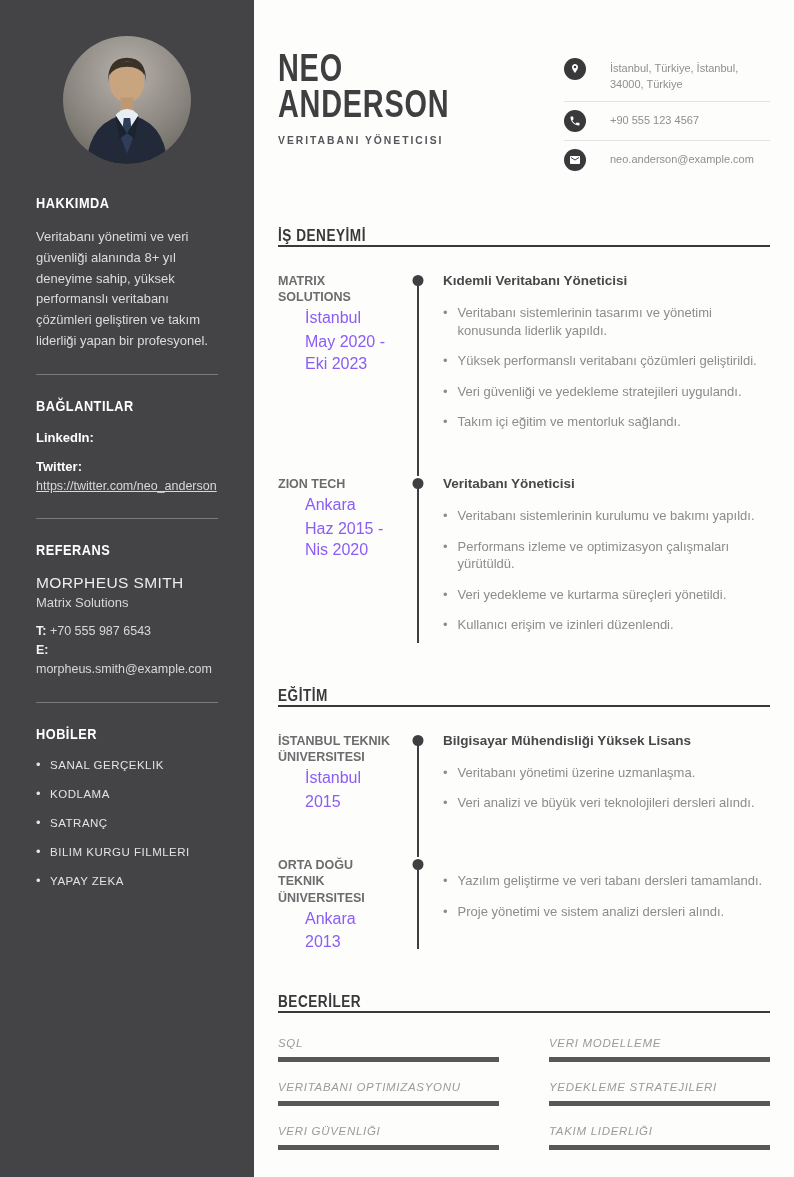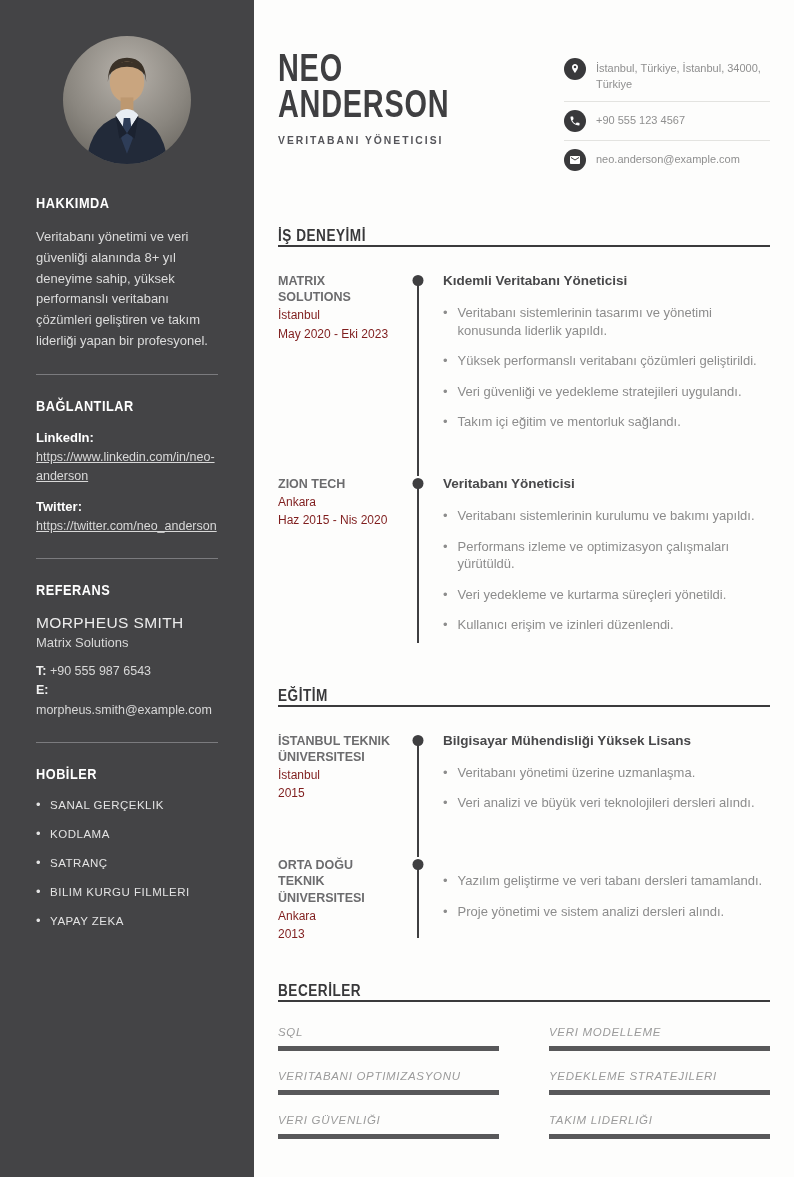--- a/index.html
+++ b/index.html
@@ -48,21 +48,21 @@
   .name {
     font-size:38px; font-weight:bold; color:#3f3f41; line-height:.95;
     letter-spacing:1px; transform:scaleX(.76); transform-origin:left top; white-space:nowrap;
   }
   .job-title {
     font-size:11.5px; font-weight:bold; color:#55555a; letter-spacing:2.2px;
     margin-top:12px; transform:scaleX(.9); transform-origin:left center; white-space:nowrap;
   }
   .contact { width:206px; flex:none; padding-top:8px; }
   .contact-row {
-    display:flex; gap:10px; align-items:flex-start;
+    display:flex; gap:24px; align-items:flex-start;
     padding-bottom:8px; margin-bottom:8px;
   }
   .contact-row.underlined { border-bottom:1px solid #e3e3e0; }
   .c-icon {
     width:22px; height:22px; border-radius:50%; background:#39393b; flex:none;
     display:flex; align-items:center; justify-content:center;
   }
   .c-icon svg { width:12px; height:12px; fill:#ffffff; }
   .c-text { font-size:11px; color:#8f8f8f; line-height:1.45; flex:1; padding-top:3px; }
   
@@ -70,21 +70,21 @@
   .sec-head { border-bottom:2px solid #3a3a3c; padding-bottom:0; }
   .sec-head-text {
     display:inline-block; font-size:16px; font-weight:bold; color:#38383a;
     letter-spacing:.6px; transform:scaleX(.85); transform-origin:left center; white-space:nowrap;
   }
   .entries { padding-top:26px; }
   .entry { display:flex; margin-bottom:32px; }
   .entry:last-child { margin-bottom:0;justify-content:center; }
   .entry-left { width:127px; flex:none; padding-right:6px; }
   .entry-org { font-size:12.5px; font-weight:bold; color:#6c6c6e; line-height:1.3; }
-  .entry-loc, .entry-date { font-size:12px; color:#7f1d1d; line-height:1.35; margin-top:2px; }
+  .entry-loc, .entry-date { font-size:16px; color:#8b5cf6; line-height:1.35; margin-top:2px;margin-left:27px; }
   .entry-tl { width:26px; flex:none; position:relative; }
   .entry-tl::before {
     content:''; position:absolute; left:50%; transform:translateX(-50%);
     top:10px; bottom:-32px; width:2px; background:#3f3f41;
   }
   .entry:last-child .entry-tl::before { bottom:4px; }
   .tl-dot {
     position:absolute; top:2px; left:50%; transform:translateX(-50%);
     width:11px; height:11px; border-radius:50%; background:#3f3f41;
   }
@@ -127,36 +127,35 @@
     <div class="side-heading">HAKKIMDA</div>
     <p class="about-text">Veritabanı yönetimi ve veri güvenliği alanında 8+ yıl deneyime sahip, yüksek performanslı veritabanı çözümleri geliştiren ve takım liderliği yapan bir profesyonel.</p>
   </div>
   <hr class="divider">
 
   <div class="side-section">
     <div class="side-heading">BAĞLANTILAR</div>
     <div id="links-list">
   <div class="link-item">
     <div class="link-label">LinkedIn:</div>
-    <a class="link-url">https://www.linkedin.com/in/neo-anderson</a>
   </div>
 
   <div class="link-item">
     <div class="link-label">Twitter:</div>
     <a class="link-url">https://twitter.com/neo_anderson</a>
   </div>
 </div>
   </div>
   <hr class="divider">
 
   <div class="side-section">
     <div class="side-heading">REFERANS</div>
     <div class="ref-name">MORPHEUS SMITH</div>
     <div class="ref-company">Matrix Solutions</div>
-    <div class="ref-line"><b>T:</b> <span>+90 555 987 6543</span></div>
+    <div class="ref-line"><b>T:</b> <span>+70 555 987 6543</span></div>
     <div class="ref-line"><b>E:</b> <span>morpheus.smith@example.com</span></div>
   </div>
   <hr class="divider">
 
   <div class="side-section">
     <div class="side-heading">HOBİLER</div>
     <ul class="hobby-list" id="hobby-list">
   <li class="hobby-item">
     <span class="hb-dot">•</span>
     <span class="hb-text">SANAL GERÇEKLIK</span>

